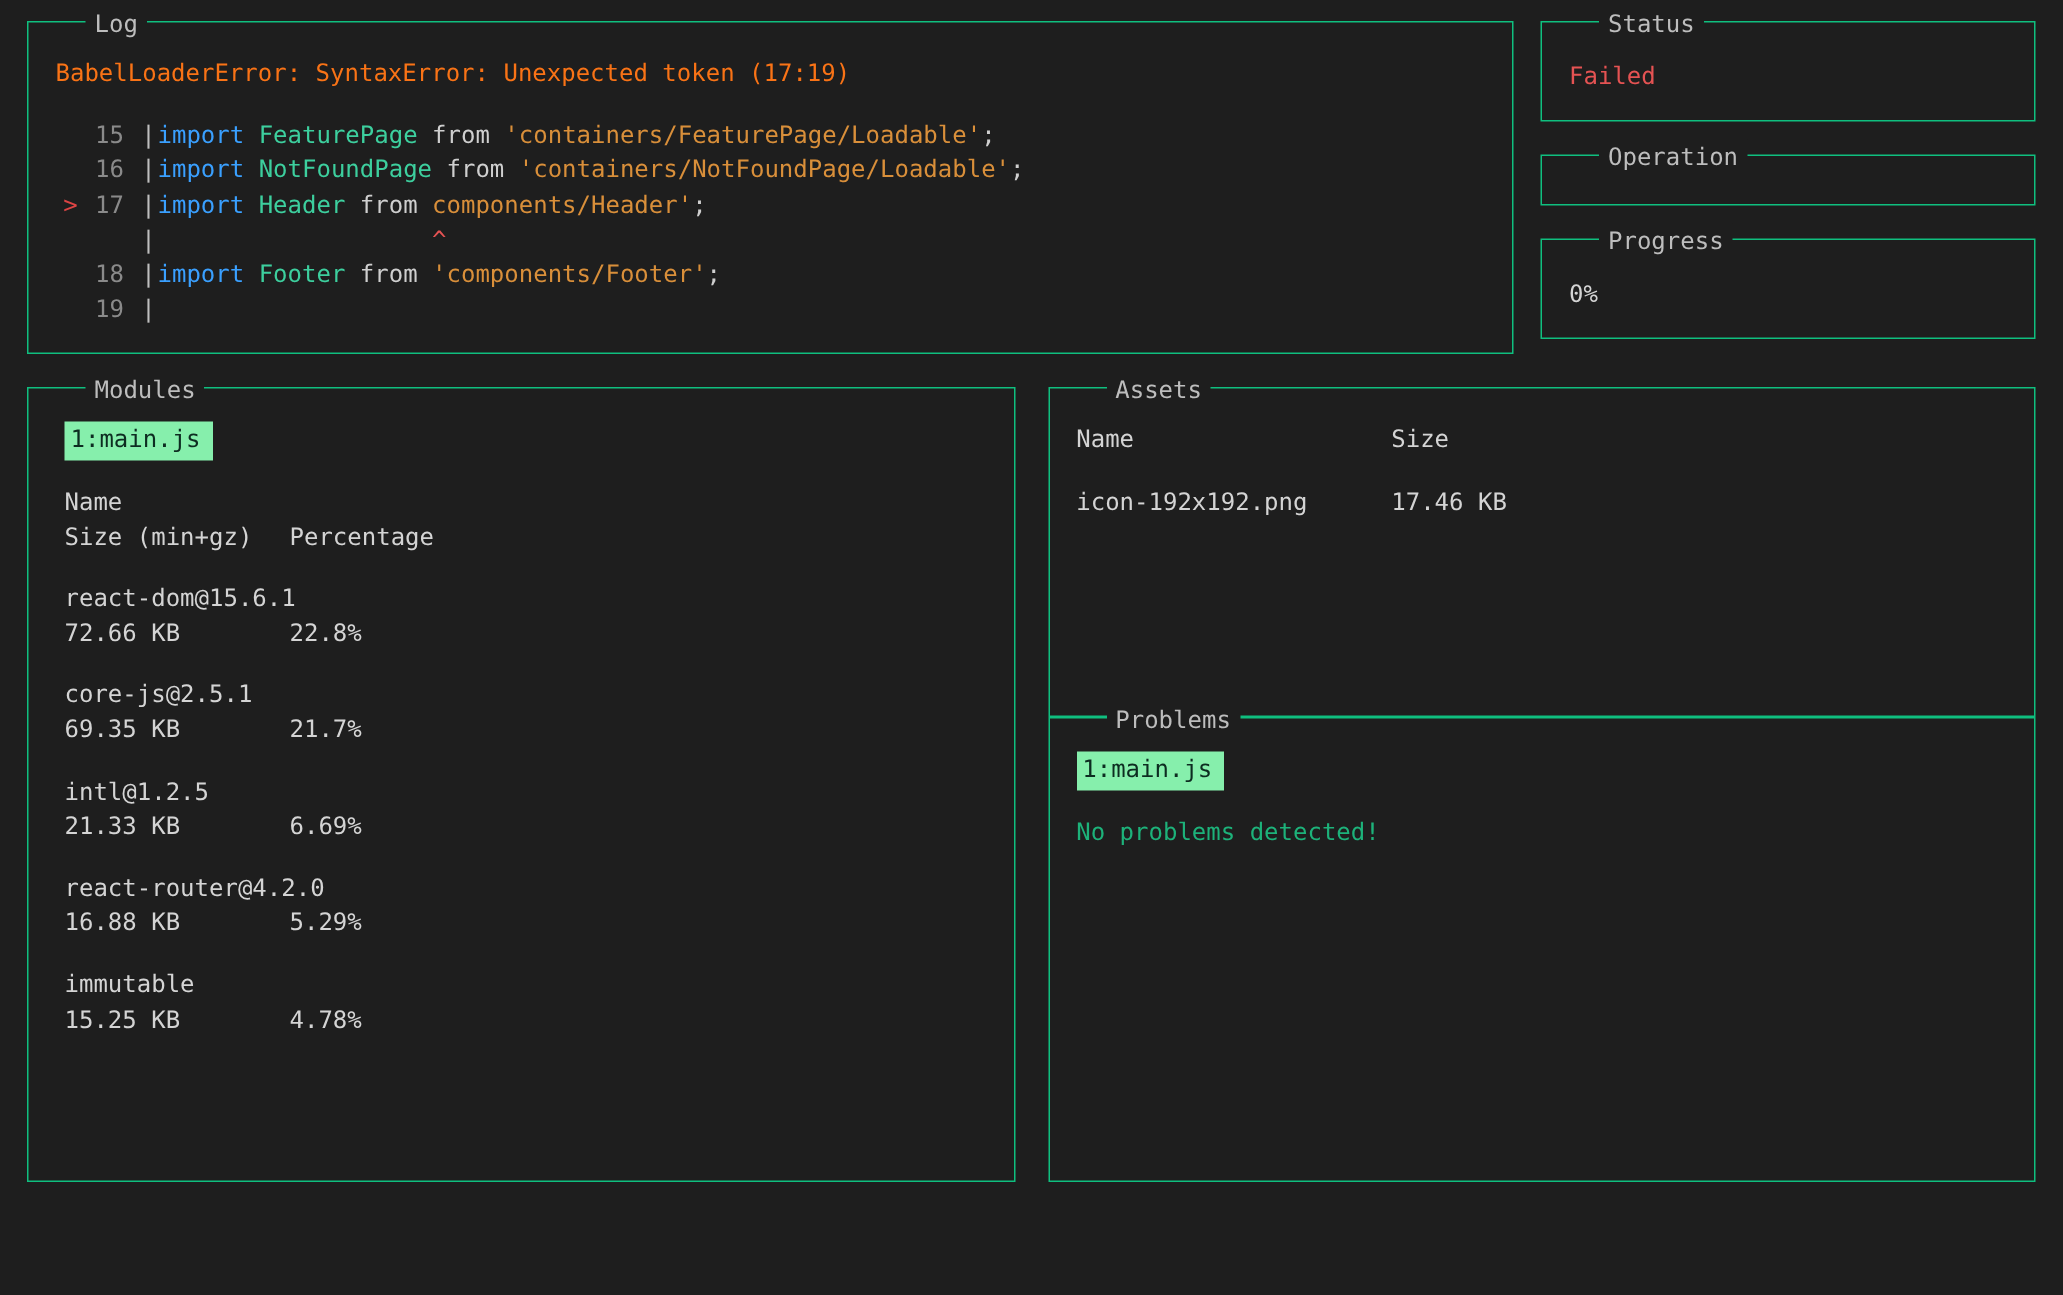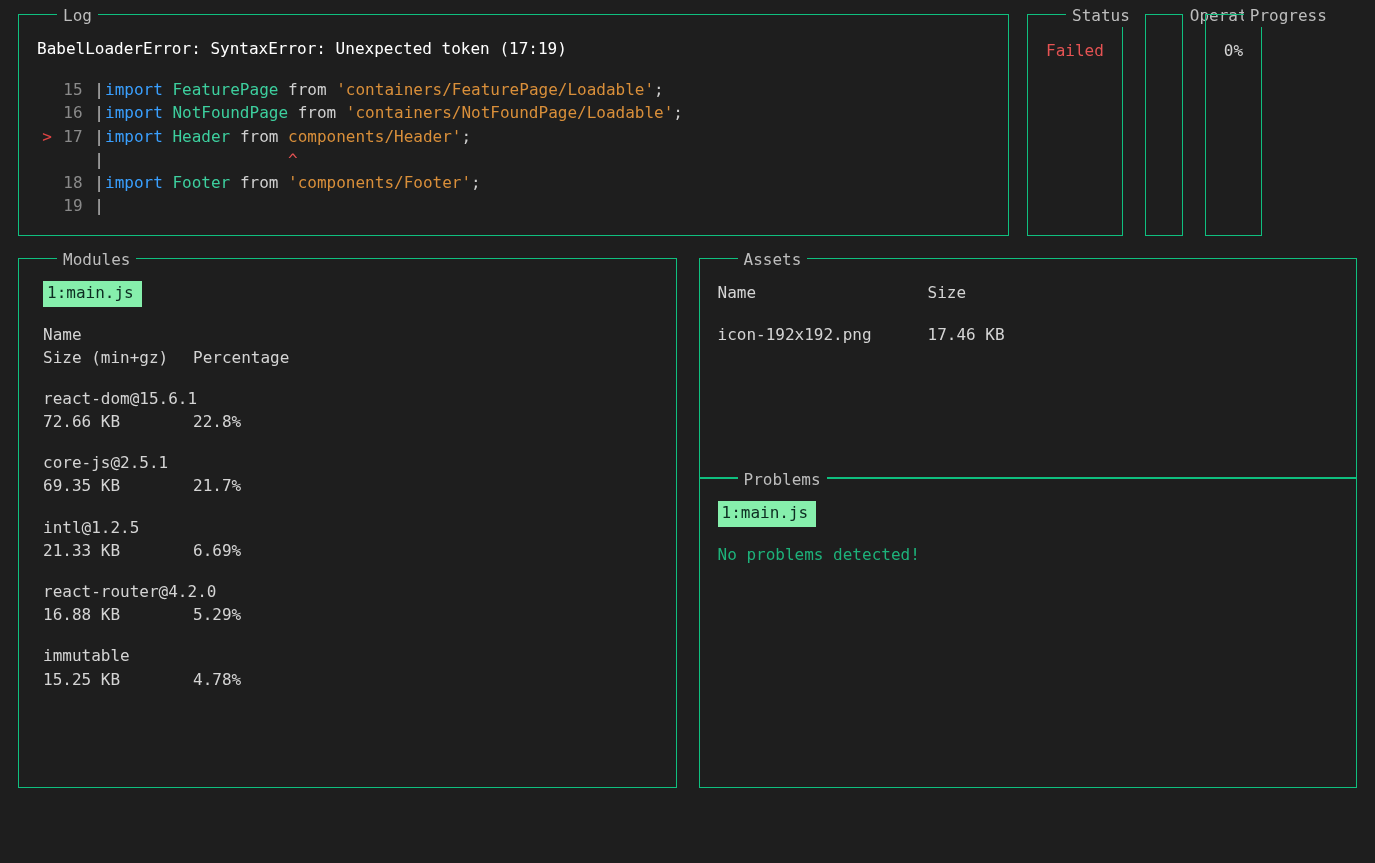--- a/index.html
+++ b/index.html
@@ -28,27 +28,27 @@
   .legend {
     position: absolute;
     top: -11px;
     left: 14px;
     background: #1e1e1e;
     padding: 0 6px;
     color: #bdbdbd;
     margin-left: 24px;
   }
   
-  .status-col { display: flex; flex-direction: row; gap: 22px; text-align: center; }
+  .status-col { display: flex; flex-direction: column; gap: 22px; }
   .status-panel { padding: 14px 18px 18px 18px; }
   .status-panel .value { padding-top: 10px; }
   .failed { color: #e55353; }
 
   
-  .log-header { color: #ffffff; margin-bottom: 18px; }
+  .log-header { color: #f97316; margin-bottom: 18px; }
   .code-row {
     display: grid;
     grid-template-columns: 20px 36px 12px 1fr;
     align-items: start;
   }
   .err-marker { color: #d44; text-align: center; }
   .lineno { color: #8a8a8a; text-align: center; padding-right: 4px; }
   .pipe { color: #bfbfbf; text-align: center; }
   .code { white-space: pre; }
   .kw { color: #3aa0ff; }

